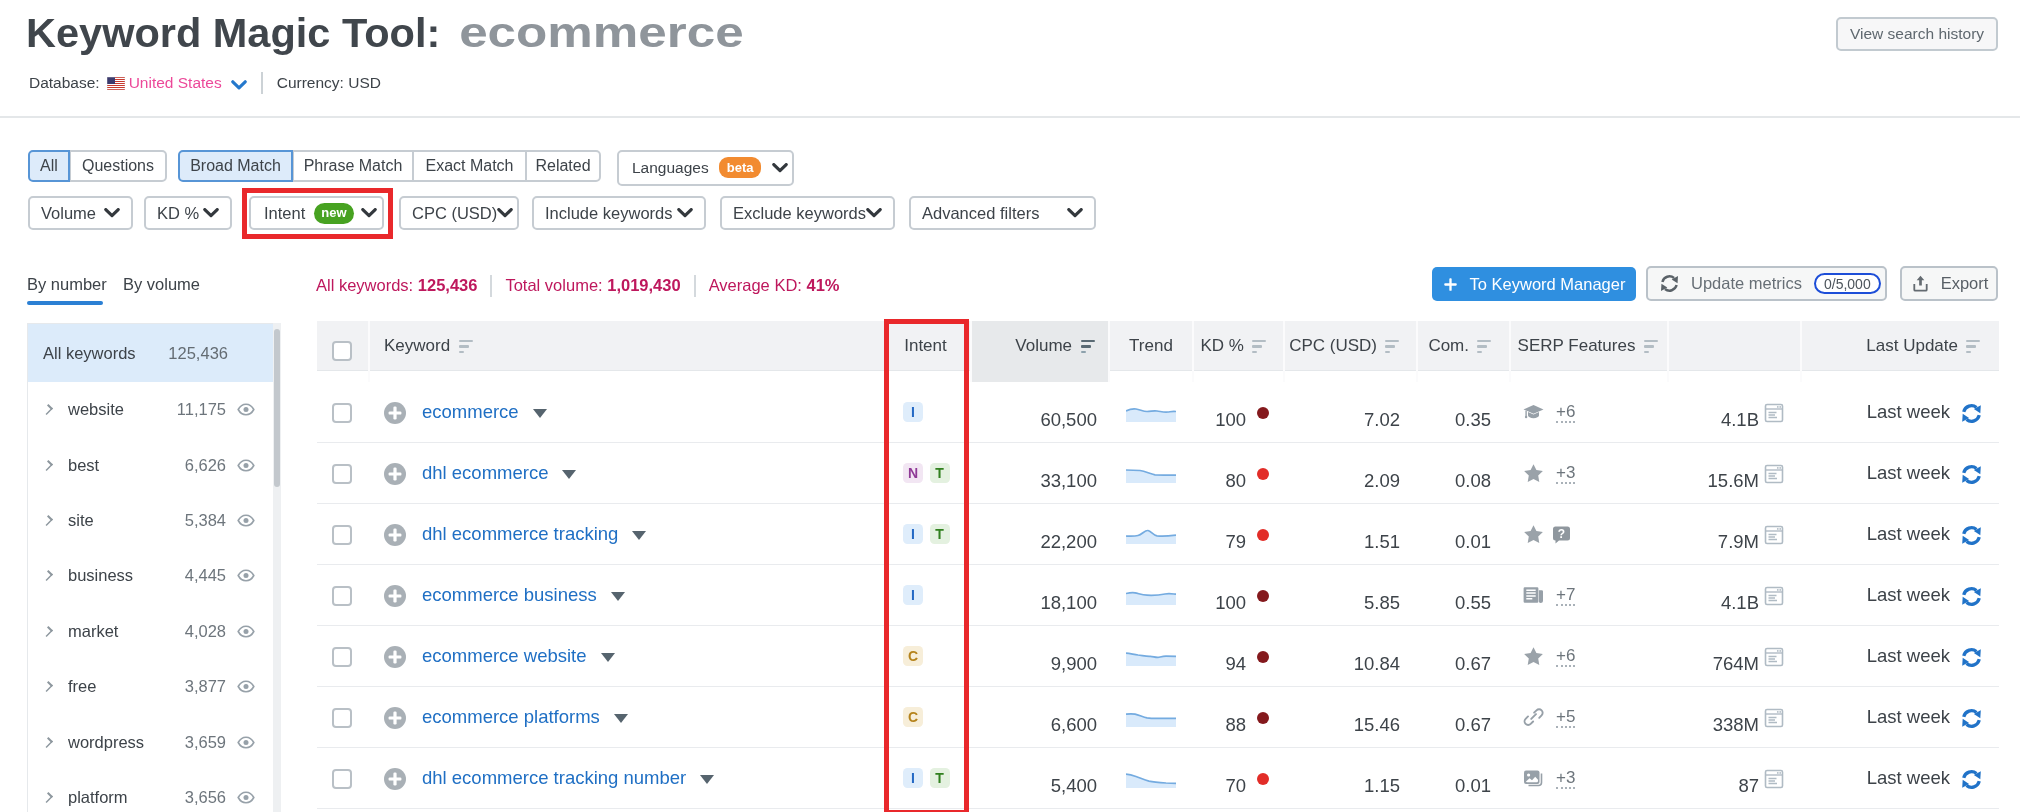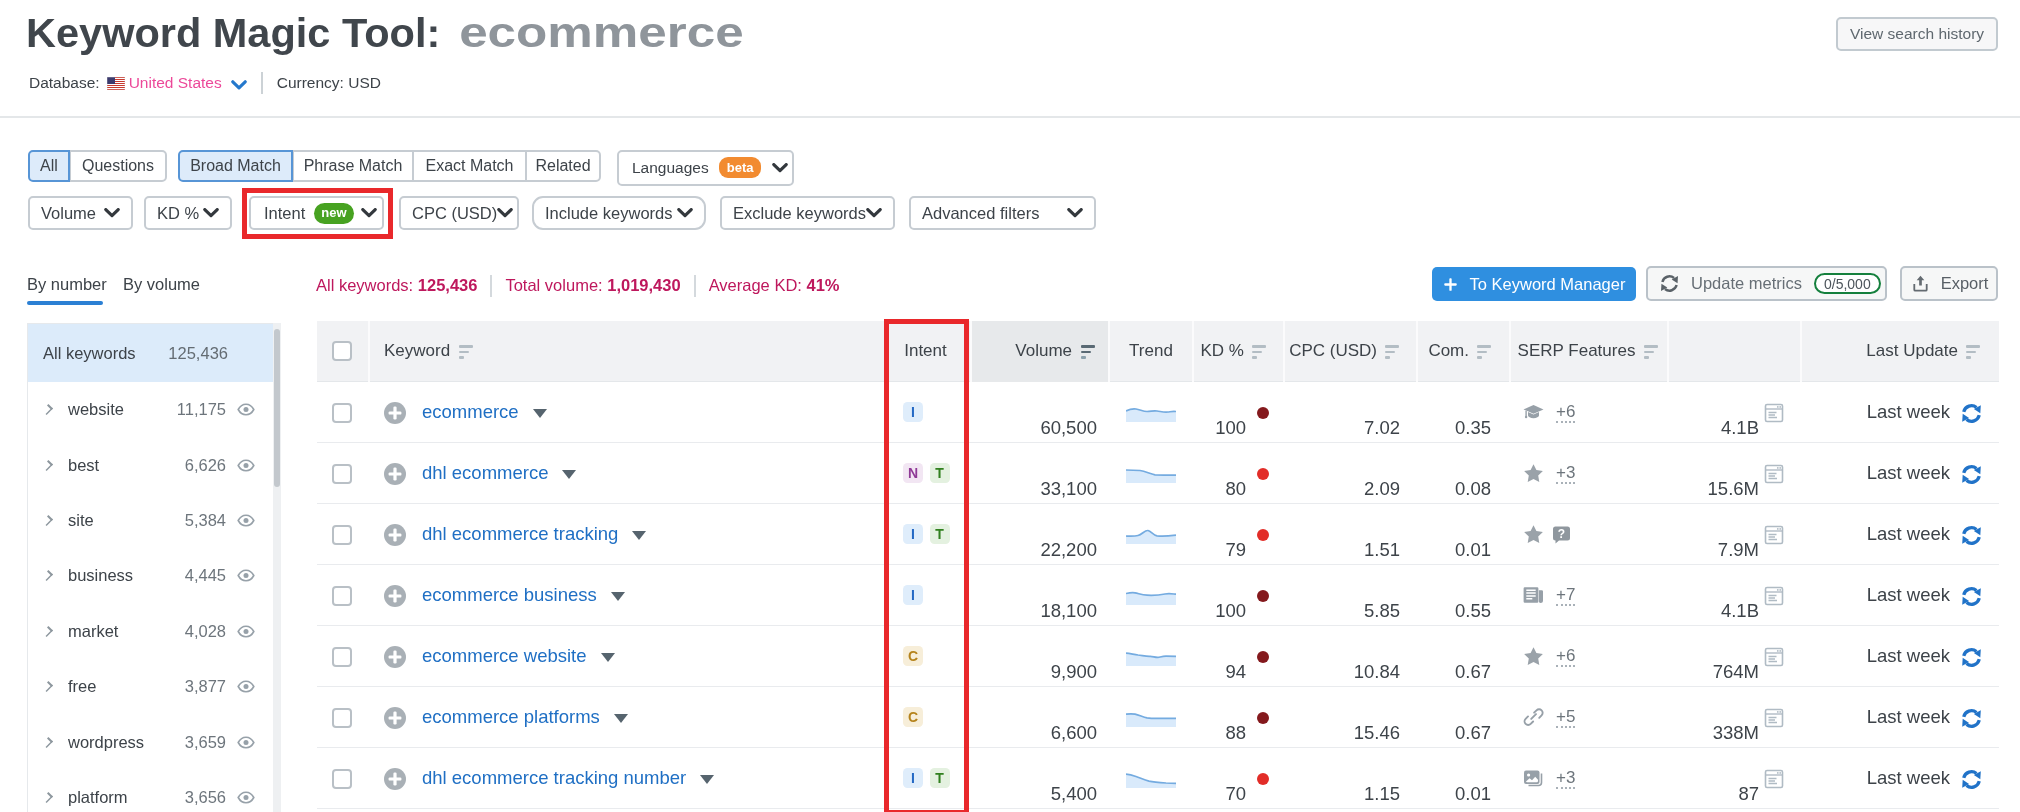--- a/index.html
+++ b/index.html
@@ -35,36 +35,36 @@
   
   .bytab { position:absolute; top:275px; font-size:16.5px; color:#3d4349; }
   .bynum { left:27px; }
   .byvol { left:123px; }
   .bnline { position:absolute; left:27px; top:301px; width:76px; height:3.5px; background:#2b80d4; border-radius:2px; }
   .stats { position:absolute; left:316px; top:274.5px; font-size:16.5px; color:#be185d; display:flex; align-items:center; white-space:nowrap; }
   .stats b { font-weight:bold; }
   .stats .sep { width:2px; height:22px; background:#d4d9dd; margin:0 13px; }
   .kwm { position:absolute; left:1432px; top:267px; width:204px; height:34px; background:#2f8fe0; border-radius:5px; color:#fff; font-size:16.5px; display:flex; align-items:center; justify-content:center; white-space:nowrap; }
   .upd { position:absolute; left:1646px; top:266px; width:241px; height:35px; background:#f6f7f7; border:2px solid #bac2c9; border-radius:5px; color:#676f76; font-size:16.5px; display:flex; align-items:center; white-space:nowrap; }
-  .updpill { border:2px solid #15803d; border-radius:11px; background:#fff; font-size:14px; color:#4c545b; padding:0 8px; height:21px; display:flex; align-items:center; margin-left:11px; }
+  .updpill { border:2px solid #1d4ed8; border-radius:11px; background:#fff; font-size:14px; color:#4c545b; padding:0 8px; height:21px; display:flex; align-items:center; margin-left:11px; }
   .exp { position:absolute; left:1900px; top:266px; width:98px; height:35px; background:#f6f7f7; border:2px solid #bac2c9; border-radius:5px; color:#585f66; font-size:16.5px; display:flex; align-items:center; justify-content:center; white-space:nowrap; }
 
   
   .side { position:absolute; left:27px; top:323px; width:254px; height:489px; background:#fff; border:1px solid #e6e9ec; border-bottom:none; }
   .side .hd { height:58px; background:#dcebfa; display:flex; align-items:center; font-size:16.5px; color:#3d4349; padding:0 52px 0 15px; }
   .side .hd .n { margin-left:auto; color:#646c73; }
   .srow { height:55.4px; display:flex; align-items:center; font-size:16.5px; color:#3d4349; padding:0 25px 0 15px; position:relative; }
   .srow .ch { width:9px; height:9px; border-right:2.5px solid #8d979e; border-top:2.5px solid #8d979e; transform:rotate(45deg) scale(0.72,1); margin-right:16px; flex:none; }
   .srow .n { margin-left:auto; color:#6d757c; }
   .seye { margin-left:11px; flex:none; }
   .sbar { position:absolute; left:272.5px; top:323px; width:8.5px; height:489px; background:#eef0f2; }
   .sthumb { position:absolute; left:273.8px; top:329px; width:6px; height:158px; background:#c3c8cd; border-radius:3px; }
 
   
-  .thead { position:absolute; left:317px; top:321px; width:1682px; height:61px; background:#f1f2f4; border-bottom:1px solid #e4e7ea; font-size:17px; color:#3d4349; }
+  .thead { position:absolute; left:317px; top:321px; width:1682px; height:50px; background:#f1f2f4; border-bottom:1px solid #e4e7ea; font-size:17px; color:#3d4349; }
   .thr { position:absolute; top:0; height:100%; display:flex; align-items:center; white-space:nowrap; }
   .sort { display:inline-block; position:relative; width:14px; height:14px; flex:none; }
   .sort i { position:absolute; left:0; height:2.5px; background:#b3bdc4; border-radius:1px; }
   .sort i:nth-child(1) { top:1px; width:14px; }
   .sort i:nth-child(2) { top:6.5px; width:9.5px; }
   .sort i:nth-child(3) { top:12px; width:5px; }
   .sort.dk i { background:#5a6a74; }
   .sort.dk i:nth-child(3) { background:#8da1ac; }
   .volcell { position:absolute; left:653px; top:0; width:140px; height:61px; background:#e7e9eb; border-left:2px solid #fbfbfc; border-right:2px solid #fbfbfc; }
   .colsep { position:absolute; top:0; width:2px; height:61px; background:#fbfbfc; }
@@ -73,21 +73,21 @@
   .cb { position:absolute; left:14.5px; top:20.5px; width:20px; height:20px; border:2px solid #b9c0c6; border-radius:4px; background:#fff; }
   .plus { position:absolute; left:67px; top:19.5px; width:22px; height:22px; }
   .kw { position:absolute; left:105px; top:0; height:100%; display:flex; align-items:center; color:#1f6fc4; font-size:18.5px; }
   .caret { width:0; height:0; border-left:7.5px solid transparent; border-right:7.5px solid transparent; border-top:9.5px solid #56646e; margin-left:14px; margin-top:2px; }
   .badges { position:absolute; left:586px; top:0; height:100%; display:flex; align-items:center; gap:6.5px; }
   .bdg { width:20px; height:20px; border-radius:4.5px; font-size:14px; font-weight:bold; display:flex; align-items:center; justify-content:center; }
   .bI { background:#dfedfb; color:#2368c4; }
   .bN { background:#f2e6f3; color:#8f3a96; }
   .bT { background:#e4f1e0; color:#31801f; }
   .bC { background:#f7eed9; color:#b5831c; }
-  .rnum { position:absolute; top:16px; height:100%; display:flex; align-items:center; justify-content:flex-end; }
+  .rnum { position:absolute; top:8px; height:100%; display:flex; align-items:center; justify-content:flex-end; }
   .vvol { right:902px; width:120px; }
   .trend { position:absolute; left:809px; top:21.5px; }
   .vkd { right:753px; width:80px; }
   .dot { position:absolute; left:939.5px; top:24.5px; width:12px; height:12px; border-radius:50%; }
   .dkdark { background:#84191d; }
   .dkred { background:#e22d28; }
   .vcpc { right:599px; width:100px; }
   .vcom { right:508px; width:100px; }
   .serp { position:absolute; left:1205px; top:0; height:100%; display:flex; align-items:center; }
   .plusn { font-size:17px; color:#6d757c; border-bottom:2px dotted #a9b1b8; margin-left:11px; line-height:19px; }
@@ -151,21 +151,21 @@
       </svg></div>
   <div class="fbtn" style="left:144px; width:88px;">KD % <svg width="16" height="10" viewBox="0 0 16 10">
         <path d="M1.8 1.6 L8 7.6 L14.2 1.6" fill="none" stroke="#33383d" stroke-width="3.2" stroke-linecap="round" stroke-linejoin="round"></path>
       </svg></div>
   <div class="fbtn" style="left:249px; width:135px; justify-content:flex-start; padding:0 9px 0 13px;">Intent <span class="pill newp">new</span> <span style="margin-left:auto;"></span><svg width="16" height="10" viewBox="0 0 16 10">
         <path d="M1.8 1.6 L8 7.6 L14.2 1.6" fill="none" stroke="#33383d" stroke-width="3.2" stroke-linecap="round" stroke-linejoin="round"></path>
       </svg></div>
   <div class="fbtn" style="left:399px; width:120px;">CPC (USD) <svg width="16" height="10" viewBox="0 0 16 10">
         <path d="M1.8 1.6 L8 7.6 L14.2 1.6" fill="none" stroke="#33383d" stroke-width="3.2" stroke-linecap="round" stroke-linejoin="round"></path>
       </svg></div>
-  <div class="fbtn" style="left:532px; width:174px;border-radius:11px;">Include keywords <svg width="16" height="10" viewBox="0 0 16 10">
+  <div class="fbtn" style="left:532px; width:174px;">Include keywords <svg width="16" height="10" viewBox="0 0 16 10">
         <path d="M1.8 1.6 L8 7.6 L14.2 1.6" fill="none" stroke="#33383d" stroke-width="3.2" stroke-linecap="round" stroke-linejoin="round"></path>
       </svg></div>
   <div class="fbtn" style="left:720px; width:175px;">Exclude keywords <svg width="16" height="10" viewBox="0 0 16 10">
         <path d="M1.8 1.6 L8 7.6 L14.2 1.6" fill="none" stroke="#33383d" stroke-width="3.2" stroke-linecap="round" stroke-linejoin="round"></path>
       </svg></div>
   <div class="fbtn" style="left:909px; width:187px;">Advanced filters <svg width="16" height="10" viewBox="0 0 16 10">
         <path d="M1.8 1.6 L8 7.6 L14.2 1.6" fill="none" stroke="#33383d" stroke-width="3.2" stroke-linecap="round" stroke-linejoin="round"></path>
       </svg></div>
   <div class="redbox1"></div>
 

